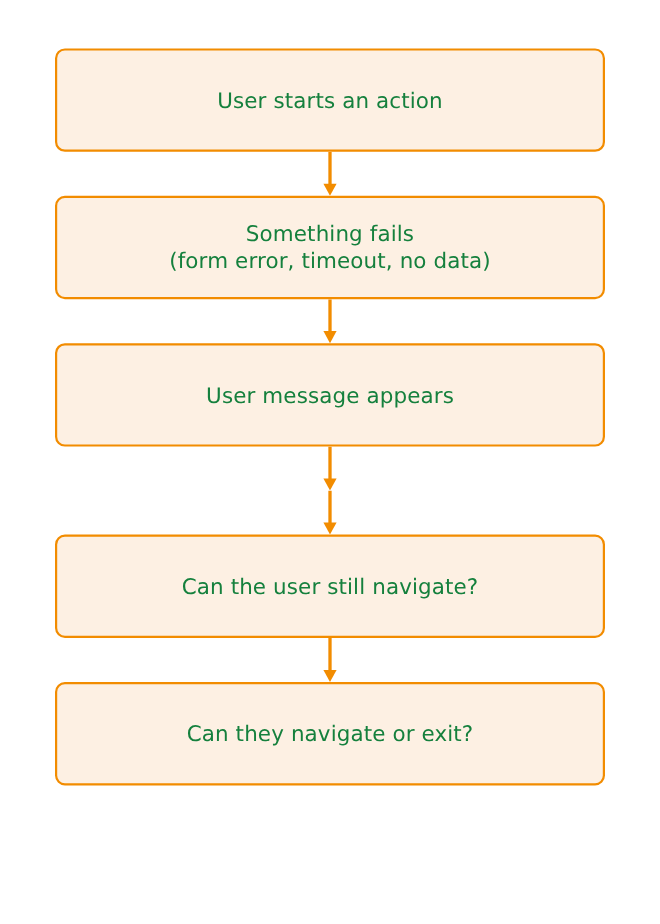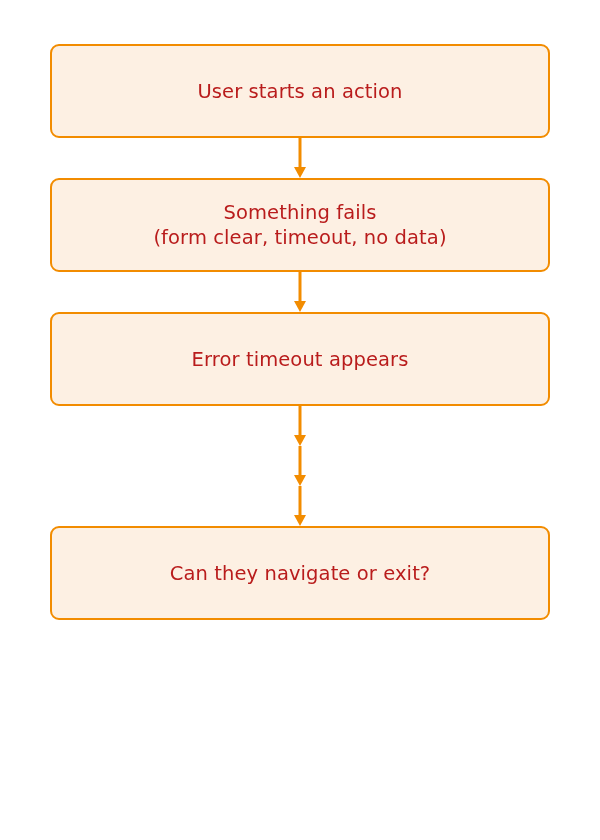--- a/index.html
+++ b/index.html
@@ -33,21 +33,21 @@
     background: #fdf0e3;
     border: 2px solid #f28c00;
     border-radius: 9px;
     display: flex;
     align-items: center;
     justify-content: center;
     flex: 0 0 auto;
   }
 
   .node-label {
-    color: #b91c1c;
+    color: #15803d;
     font-size: 19.5px;
     line-height: 25px;
     text-align: center;
     white-space: pre-line;
     letter-spacing: 0.1px;
     padding: 0 12px;
   }
 
   .edge {
     width: 500px;
@@ -73,49 +73,52 @@
 
   <div class="edge">
     <svg width="500" height="40" viewBox="0 0 500 40" xmlns="http://www.w3.org/2000/svg" aria-hidden="true">
       <line x1="250" y1="0" x2="250" y2="31" stroke="#f28c00" stroke-width="3"></line>
       <polygon points="244,29 256,29 250,40" fill="#f28c00"></polygon>
     </svg>
   </div>
 
   <div class="node">
     <div class="node-label">Something fails
-(form clear, timeout, no data)</div>
+(form error, timeout, no data)</div>
   </div>
 
   <div class="edge">
     <svg width="500" height="40" viewBox="0 0 500 40" xmlns="http://www.w3.org/2000/svg" aria-hidden="true">
       <line x1="250" y1="0" x2="250" y2="31" stroke="#f28c00" stroke-width="3"></line>
       <polygon points="244,29 256,29 250,40" fill="#f28c00"></polygon>
     </svg>
   </div>
 
   <div class="node">
-    <div class="node-label">Error timeout appears</div>
+    <div class="node-label">User message appears</div>
   </div>
 
   <div class="edge">
     <svg width="500" height="40" viewBox="0 0 500 40" xmlns="http://www.w3.org/2000/svg" aria-hidden="true">
       <line x1="250" y1="0" x2="250" y2="31" stroke="#f28c00" stroke-width="3"></line>
       <polygon points="244,29 256,29 250,40" fill="#f28c00"></polygon>
     </svg>
   </div>
 
 
   <div class="edge">
     <svg width="500" height="40" viewBox="0 0 500 40" xmlns="http://www.w3.org/2000/svg" aria-hidden="true">
       <line x1="250" y1="0" x2="250" y2="31" stroke="#f28c00" stroke-width="3"></line>
       <polygon points="244,29 256,29 250,40" fill="#f28c00"></polygon>
     </svg>
   </div>
 
+  <div class="node">
+    <div class="node-label">Can the user still navigate?</div>
+  </div>
 
   <div class="edge">
     <svg width="500" height="40" viewBox="0 0 500 40" xmlns="http://www.w3.org/2000/svg" aria-hidden="true">
       <line x1="250" y1="0" x2="250" y2="31" stroke="#f28c00" stroke-width="3"></line>
       <polygon points="244,29 256,29 250,40" fill="#f28c00"></polygon>
     </svg>
   </div>
 
   <div class="node">
     <div class="node-label">Can they navigate or exit?</div>

